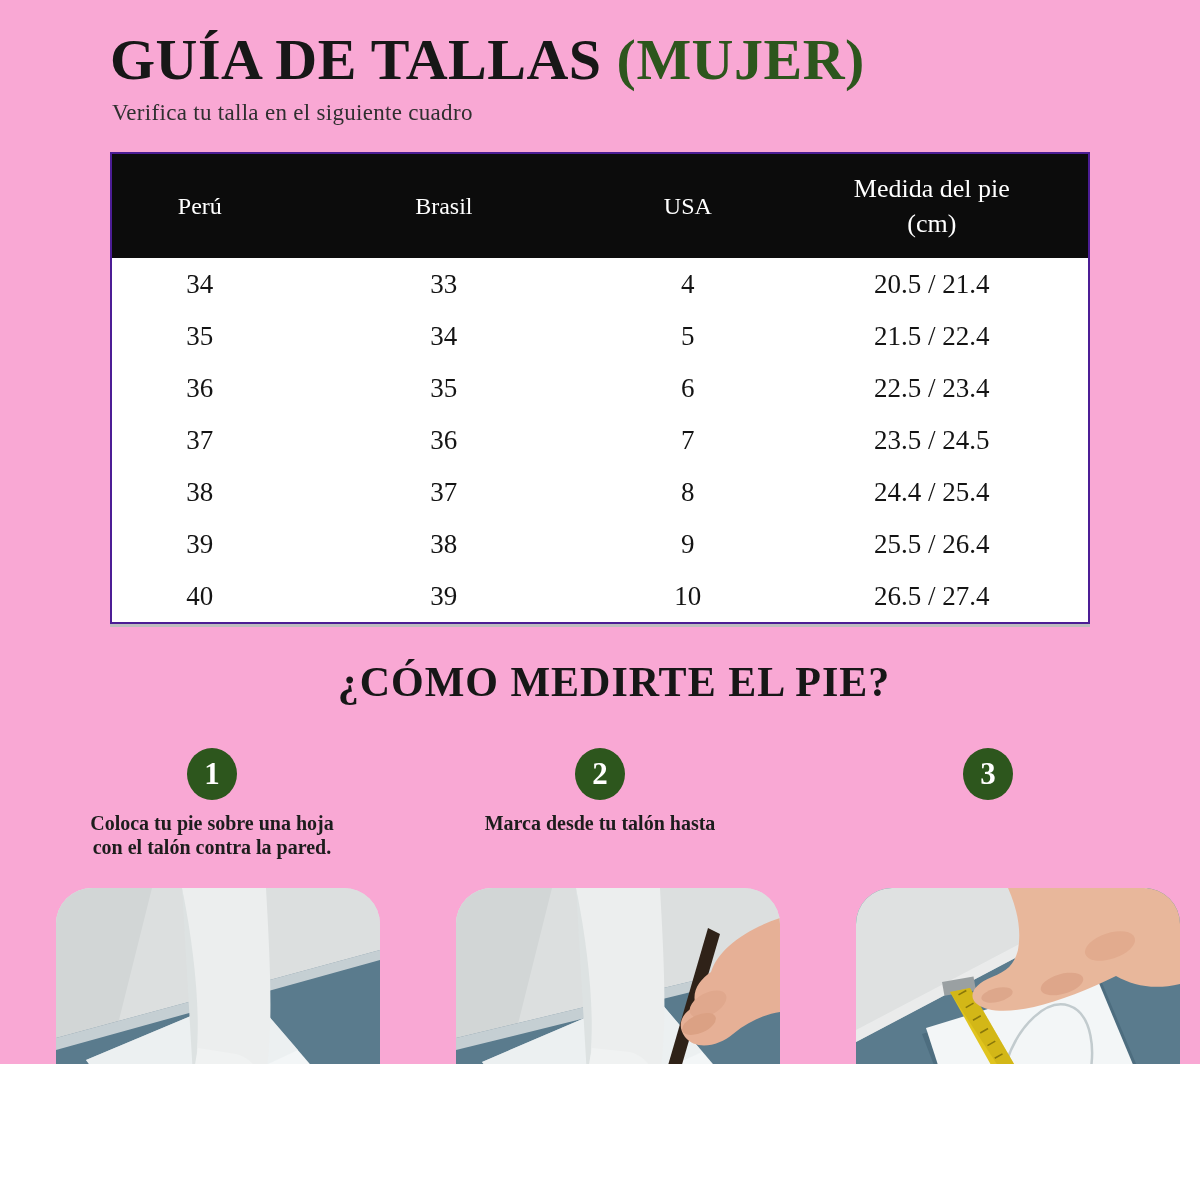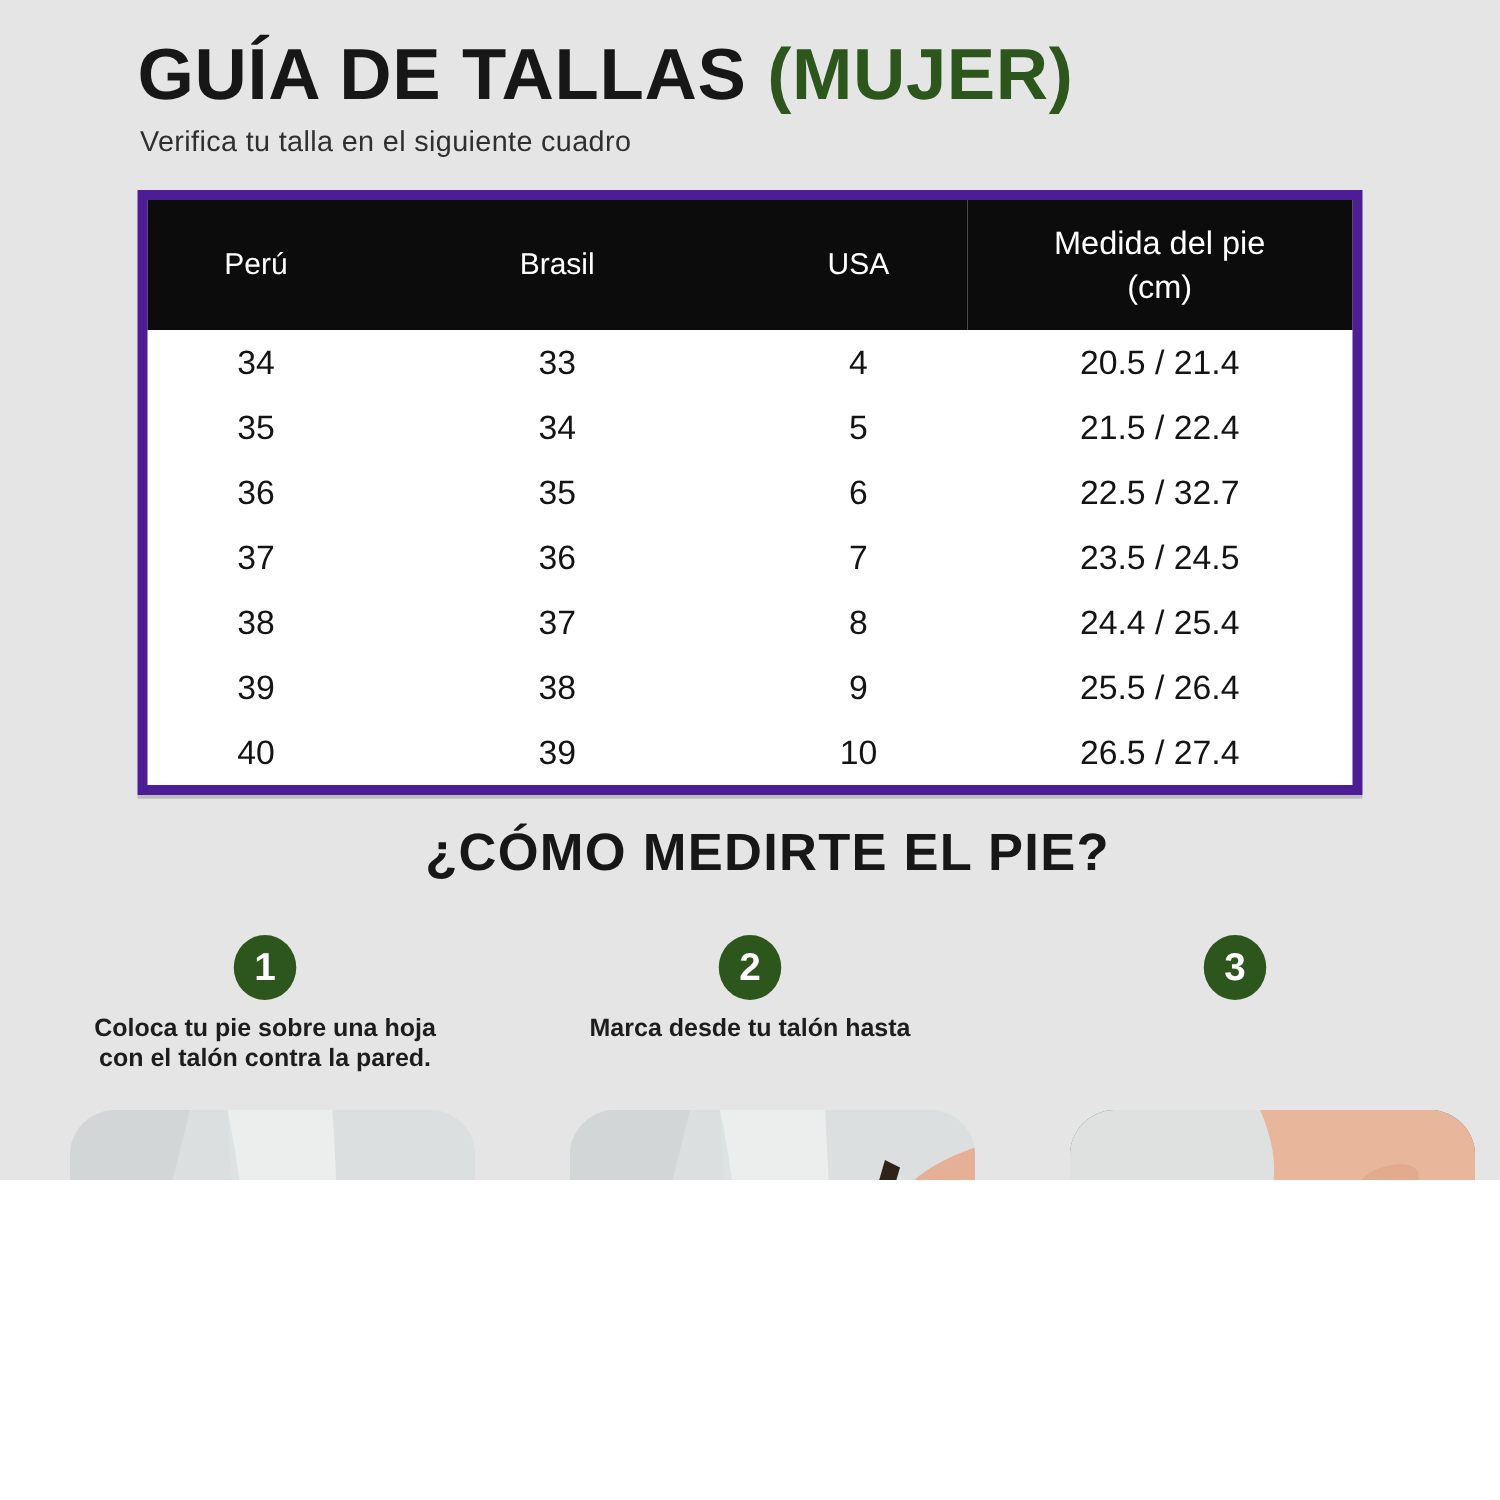--- a/index.html
+++ b/index.html
@@ -1,37 +1,37 @@
 <!DOCTYPE html>
 <html><head>
 <meta charset="utf-8">
 <style>
   * { margin:0; padding:0; box-sizing:border-box; }
   html,body { background:#ffffff; }
   #canvas {
-    position:relative; width:1200px; height:944px; background:#e5e5e5;
-    font-family:Liberation Sans, sans-serif; overflow:hidden;
+    position:relative; width:1200px; height:1064px; background:#f9a8d4;
+    font-family:Liberation Serif, serif; overflow:hidden;
   }
 
   
   .title {
     position:absolute; left:110px; top:26px;
     font-size:58px; font-weight:800; letter-spacing:.5px; color:#171717;
     white-space:nowrap;
   }
   .title .suffix { color:#2d561d; }
   .subtitle {
     position:absolute; left:112px; top:100px;
     font-size:23px; color:#2f2f2f; letter-spacing:.3px;
   }
 
   
   .size-table-wrap {
     position:absolute; left:110px; top:152px; width:980px;
-    border:8px solid #4c1d95;
+    border:2px solid #4c1d95;
     box-shadow:0 3px 0 0 #bdbdbd;
     background:#fff;
   }
   table { width:100%; border-collapse:collapse; table-layout:fixed; }
   col.c1 { width:18%; } col.c2 { width:32%; } col.c3 { width:18%; } col.c4 { width:32%; }
   thead th {
     background:#0c0c0c; color:#ffffff; height:104px;
     font-size:24px; font-weight:400; text-align:center; vertical-align:middle;
   }
   thead th .two-line { font-size:26px; line-height:1.35; display:block; }
@@ -104,21 +104,21 @@
         <tr>
           <td>35</td>
           <td>34</td>
           <td>5</td>
           <td>21.5 / 22.4</td>
         </tr>
         <tr>
           <td>36</td>
           <td>35</td>
           <td>6</td>
-          <td>22.5 / 32.7</td>
+          <td>22.5 / 23.4</td>
         </tr>
         <tr>
           <td>37</td>
           <td>36</td>
           <td>7</td>
           <td>23.5 / 24.5</td>
         </tr>
         <tr>
           <td>38</td>
           <td>37</td>

